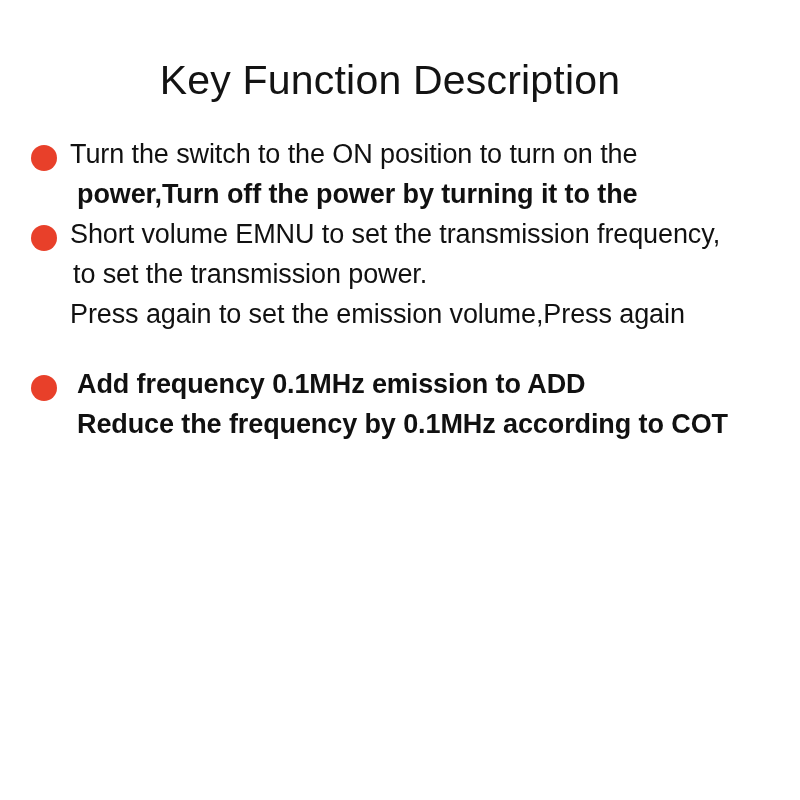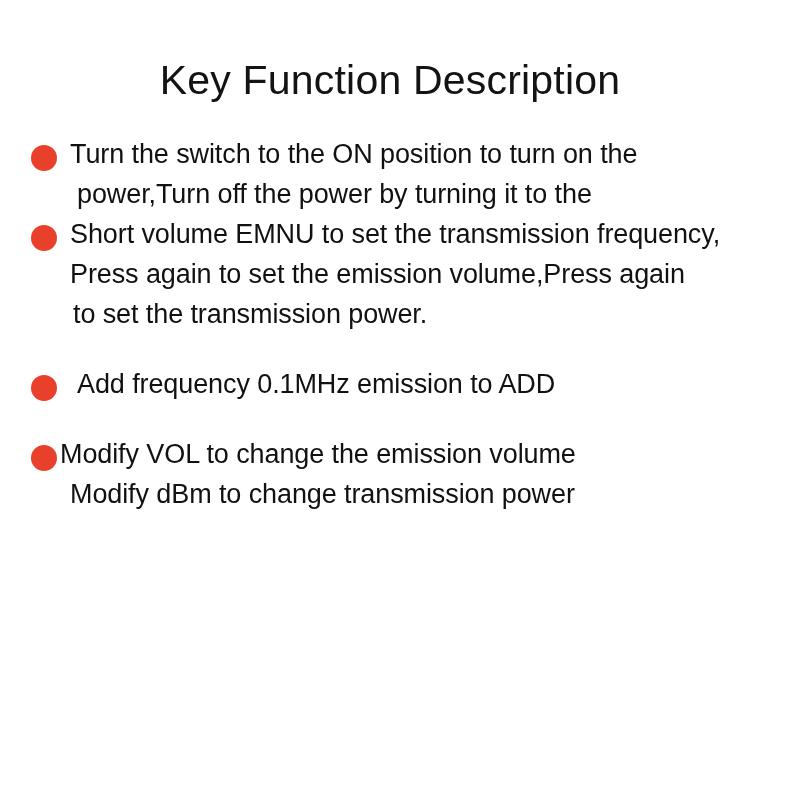--- a/index.html
+++ b/index.html
@@ -64,21 +64,21 @@
   }
   .bullet-line {
     display: block;
     font-size: 27px;
     line-height: 40px;
     color: #111111;
     white-space: nowrap;
     letter-spacing: -0.1px;
   }
   .ind-0  { padding-left: 0px; }
-  .ind-1  { padding-left: 7px; }
+  .ind-1  { padding-left: 7px; font-weight: bold; }
   .ind-2  { padding-left: 3px; }
   .ind-neg { padding-left: 0px; margin-left: -10px; }
 </style>
 </head>
 <body>
 
 <div class="page">
 
   <h1 class="page-title">Key Function Description</h1>
 
@@ -89,34 +89,28 @@
       <span class="bullet-lines">
         <span class="bullet-line ind-0">Turn the switch to the ON position to turn on the</span>
         <span class="bullet-line ind-1"> power,Turn off the power by turning it to the</span>
       </span>
     </div>
 
     <div class="bullet-item">
       <span class="bullet-dot"></span>
       <span class="bullet-lines">
         <span class="bullet-line ind-0">Short volume EMNU to set the transmission frequency,</span>
+        <span class="bullet-line ind-2">to set the transmission power.</span>
         <span class="bullet-line ind-0">Press again to set the emission volume,Press again</span>
-        <span class="bullet-line ind-2">to set the transmission power.</span>
       </span>
     </div>
 
     <div class="bullet-item gap-before">
       <span class="bullet-dot"></span>
       <span class="bullet-lines">
         <span class="bullet-line ind-1">Add frequency 0.1MHz emission to ADD</span>
+        <span class="bullet-line ind-1">Reduce the frequency by 0.1MHz according to COT</span>
       </span>
     </div>
 
-    <div class="bullet-item gap-before">
-      <span class="bullet-dot"></span>
-      <span class="bullet-lines">
-        <span class="bullet-line ind-neg">Modify VOL to change the emission volume</span>
-        <span class="bullet-line ind-0">Modify dBm to change transmission power</span>
-      </span>
-    </div>
 
   </div>
 </div>
 
 </body></html>

